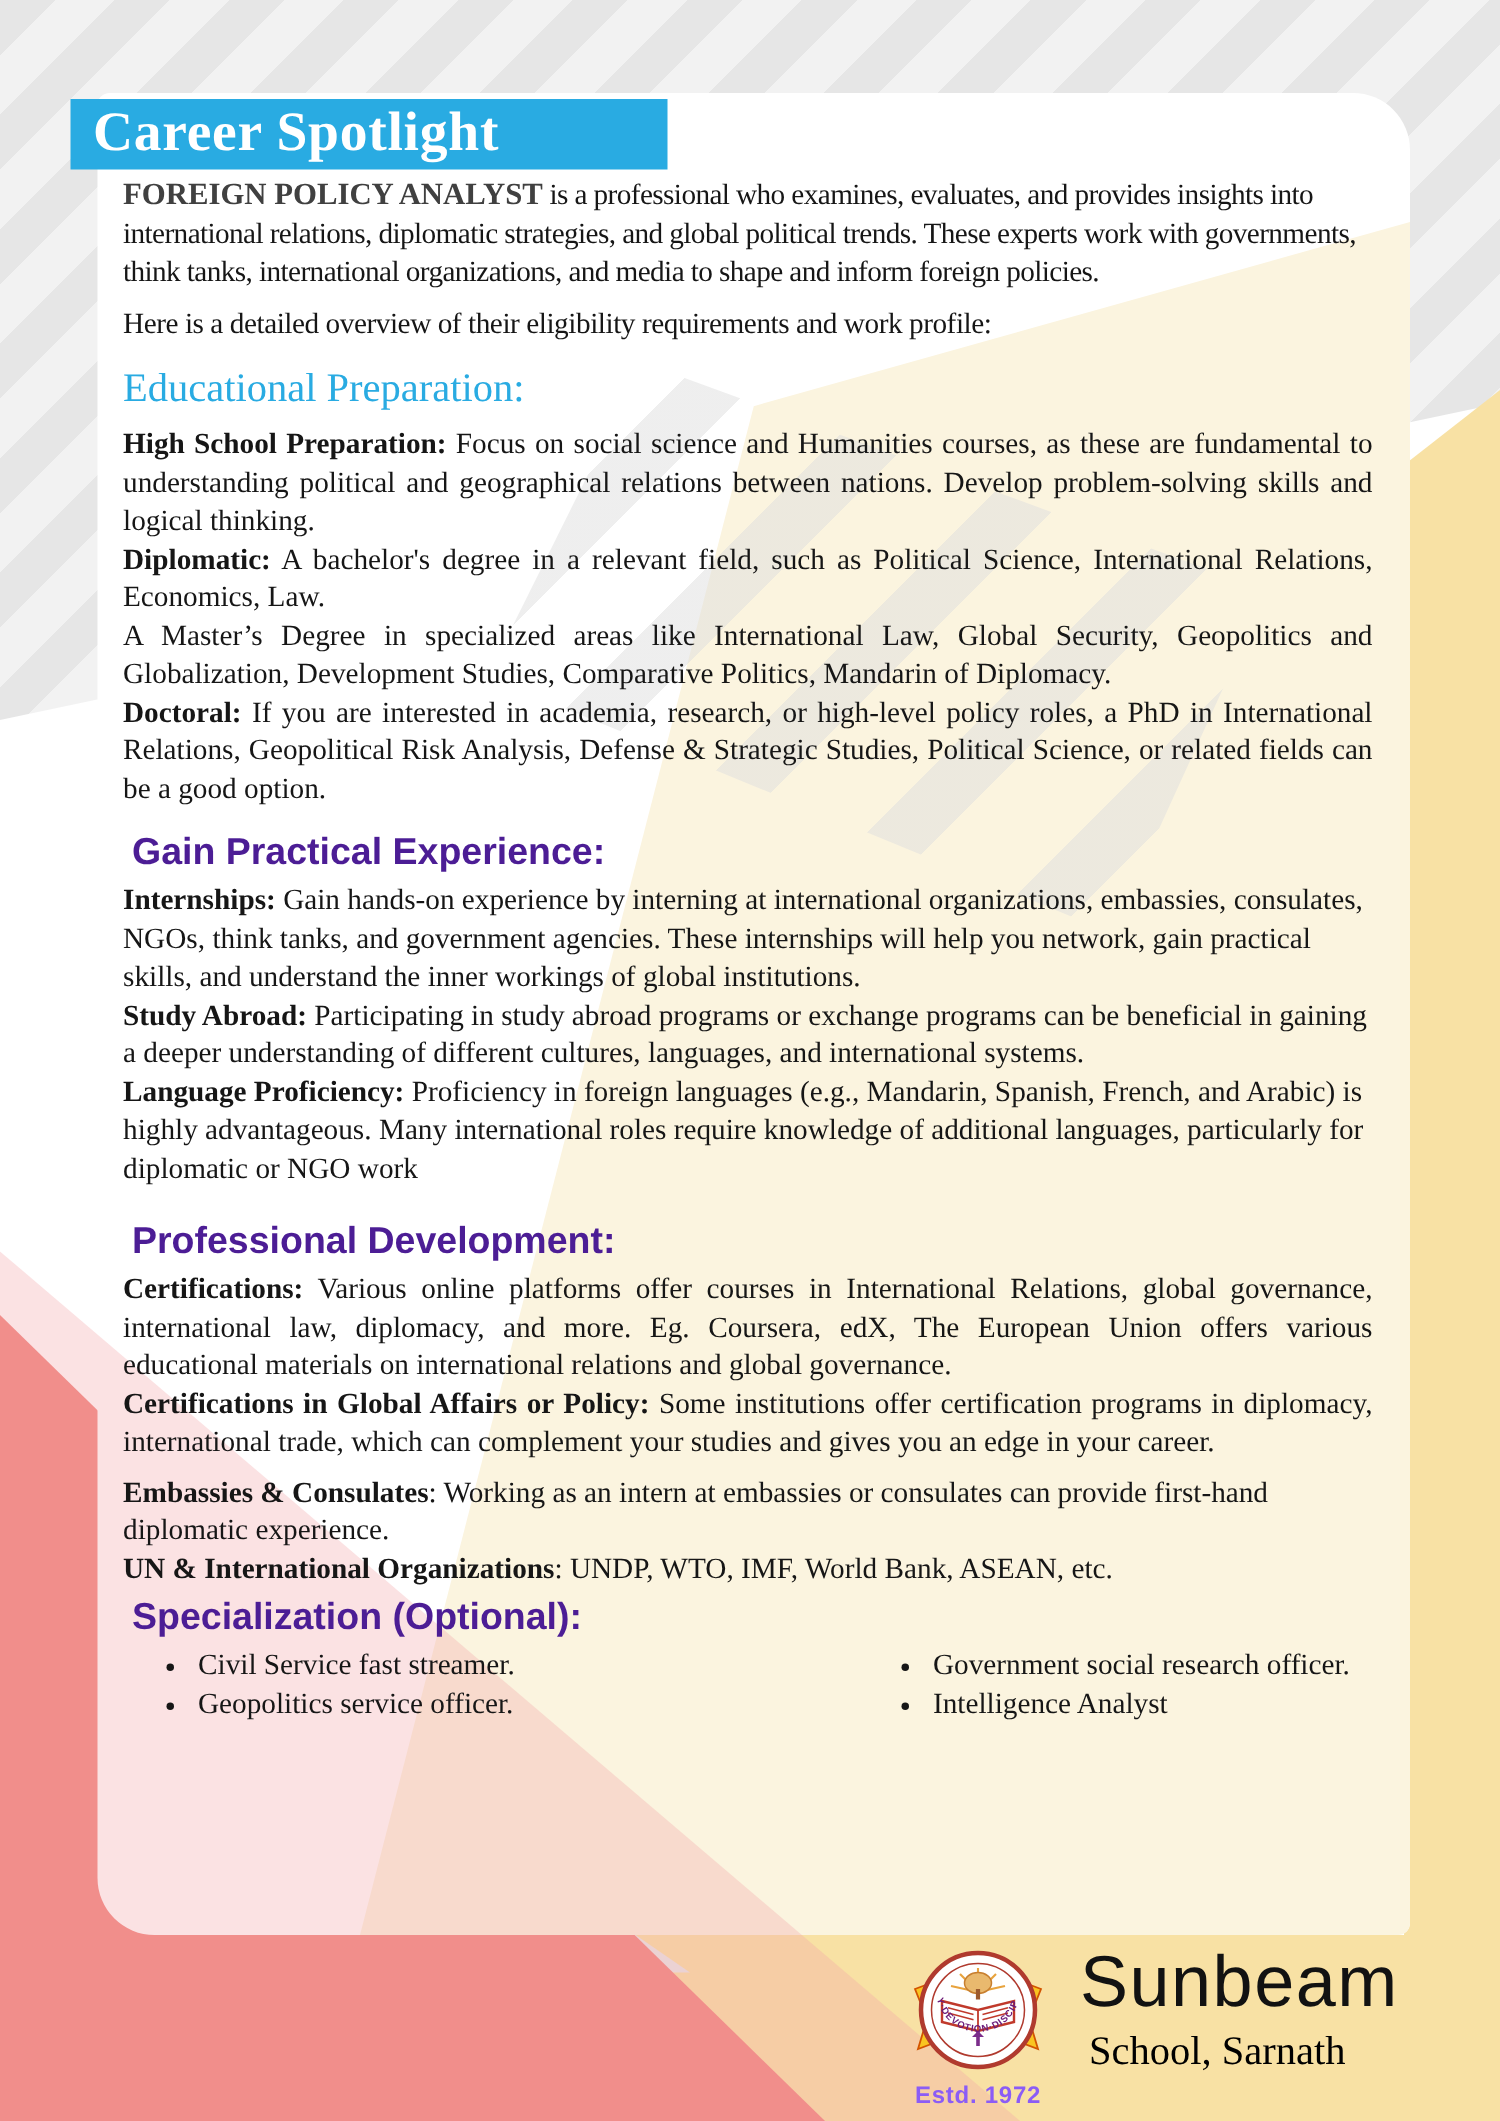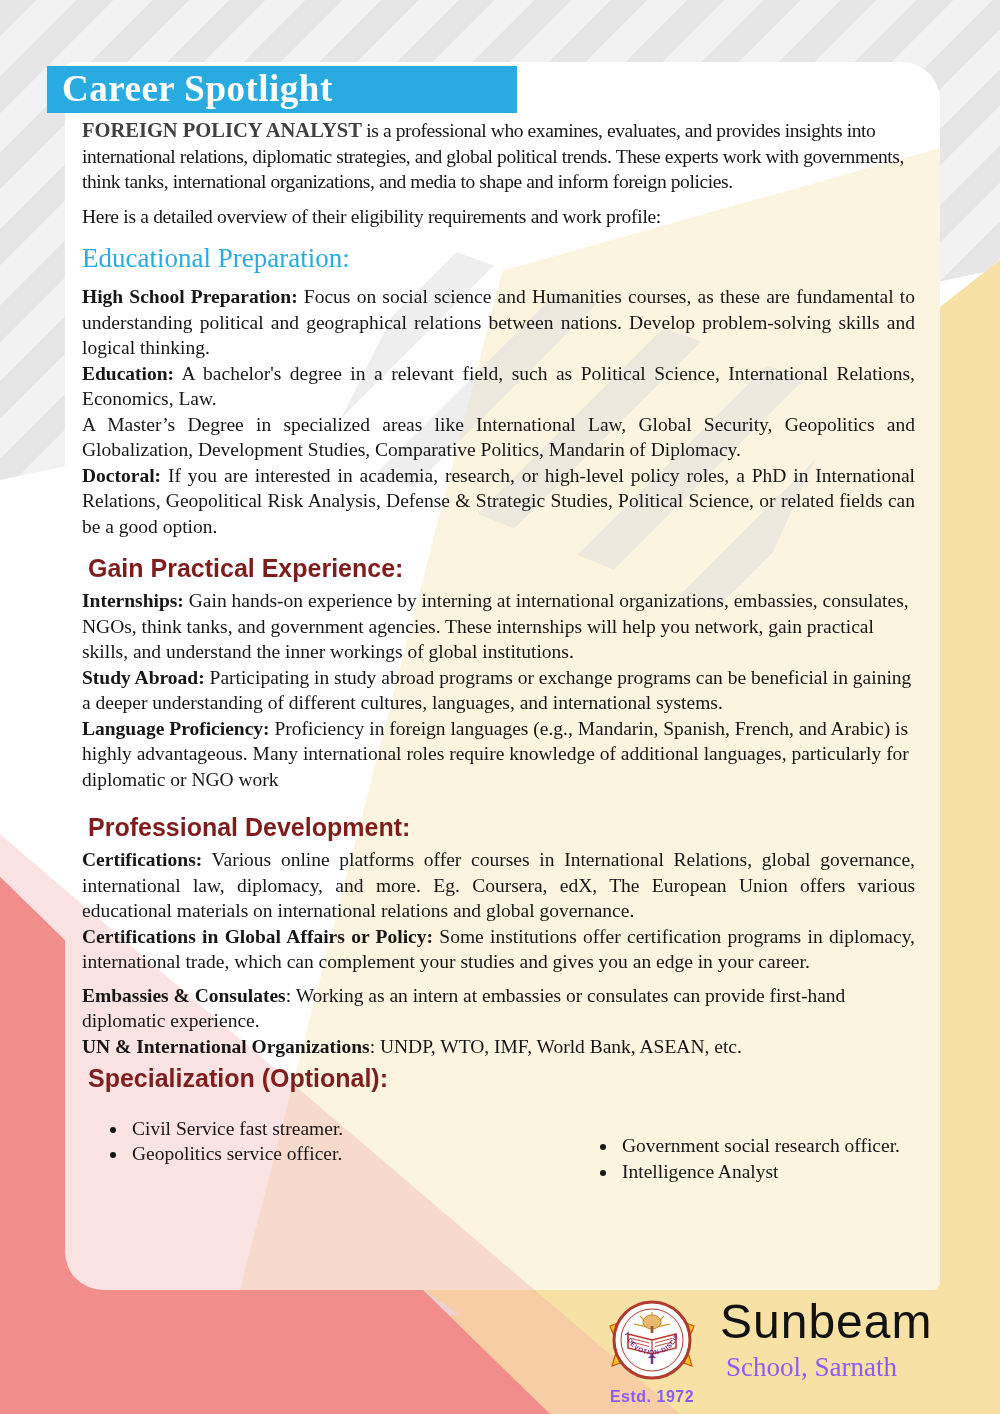--- a/index.html
+++ b/index.html
@@ -51,21 +51,21 @@
     clip-path:polygon(20% 0,100% 40%,80% 100%,0 55%);
   }
   .tri-pink{
     position:absolute;left:0;top:0;width:1000px;height:1414px;
     background:rgba(243,164,168,0.32);
     clip-path:polygon(0 59%,68% 100%,0 100%);
     pointer-events:none;
   }
   
   .title-bar{
-    position:absolute;left:47px;top:66px;width:470px;height:47px;
+    position:absolute;left:47px;top:66px;width:398px;height:47px;
     background:#29abe2;
   }
   .title-bar h1{
     margin:0;padding:0 0 0 15px;
     font-family:"Liberation Serif", serif;font-weight:bold;
     font-size:37px;line-height:46px;color:#ffffff;letter-spacing:0.5px;
   }
   
   .content{
     position:absolute;left:82px;top:118px;width:833px;
@@ -74,47 +74,47 @@
   .content p{margin:0;}
   .intro{letter-spacing:-0.4px;margin-bottom:9px !important;}
   .lead{color:#404040;font-weight:bold;font-size:20.5px;letter-spacing:0;}
   .overview{letter-spacing:-0.3px;margin-bottom:13px !important;}
   .h-serif{
     font-family:"Liberation Serif", serif;font-weight:normal;
     color:#29abe2;font-size:27px;line-height:32px;margin:0 0 10px 0;
   }
   .h-sans{
     font-family:"Liberation Sans", sans-serif;font-weight:bold;
-    color:#7f1d1d;font-size:25px;line-height:30px;margin:0 0 5px 6px;
+    color:#4c1d95;font-size:25px;line-height:30px;margin:0 0 5px 6px;
   }
   .just{text-align:justify;}
   .mt8{margin-top:8px !important;}
   .gap14{margin-top:14px;}
   .gap20{margin-top:20px;}
   .gap4{margin-top:4px;}
   .spec-cols{display:flex;margin-top:2px;align-items:center;}
   .spec-col1{width:490px;}
-  .spec-col2{flex:1;margin-top:35px;}
+  .spec-col2{flex:1;}
   .spec-cols ul{margin:0;padding-left:46px;}
   .spec-cols li{padding-left:4px;}
   
   .footer-logo{position:absolute;left:592px;top:1298px;width:120px;height:104px;text-align:center;}
   .estd{
     font-family:"Liberation Sans", sans-serif;font-weight:bold;
     font-size:16px;color:#8b5cf6;letter-spacing:0.5px;margin-top:-2px;
   }
   .school-name{
     position:absolute;left:720px;top:1296px;
     font-family:"Liberation Sans", sans-serif;font-weight:normal;
     font-size:48px;line-height:52px;color:#121212;letter-spacing:1px;
   }
   .school-subtitle{
     position:absolute;left:726px;top:1352px;
     font-family:"Liberation Serif", serif;
-    font-size:27px;line-height:30px;color:#8b5cf6;
+    font-size:27px;line-height:30px;color:#000000;
   }
 </style>
 </head>
 <body>
 
 <div class="stripes"></div>
 <div class="band-right"></div>
 <div class="band-bottom"></div>
 <div class="tri-gray"></div>
 <div class="tri-salmon"></div>
@@ -130,21 +130,21 @@
 </div>
 
 <div class="content">
 
   <p class="intro"><b class="lead">FOREIGN POLICY ANALYST</b><span> is a professional who examines, evaluates, and provides insights into international relations, diplomatic strategies, and global political trends. These experts work with governments, think tanks, international organizations, and media to shape and inform foreign policies.</span></p>
 
   <p class="overview">Here is a detailed overview of their eligibility requirements and work profile:</p>
 
   <h2 class="h-serif">Educational Preparation:</h2>
   <p class="just"><b>High School Preparation:</b><span> Focus on social science and Humanities courses, as these are fundamental to understanding political and geographical relations between nations. Develop problem-solving skills and logical thinking.</span></p>
-  <p class="just"><b>Education:</b><span> A bachelor's degree in a relevant field, such as Political Science, International Relations, Economics, Law.</span></p>
+  <p class="just"><b>Diplomatic:</b><span> A bachelor's degree in a relevant field, such as Political Science, International Relations, Economics, Law.</span></p>
   <p class="just"><b></b><span>A Master’s Degree in specialized areas like International Law, Global Security, Geopolitics and Globalization, Development Studies, Comparative Politics, Mandarin of Diplomacy.</span></p>
   <p class="just"><b>Doctoral:</b><span> If you are interested in academia, research, or high-level policy roles, a PhD in International Relations, Geopolitical Risk Analysis, Defense &amp; Strategic Studies, Political Science, or related fields can be a good option.</span></p>
 
   <h2 class="h-sans gap14">Gain Practical Experience:</h2>
   <p><b>Internships:</b><span> Gain hands-on experience by interning at international organizations, embassies, consulates, NGOs, think tanks, and government agencies. These internships will help you network, gain practical skills, and understand the inner workings of global institutions.</span></p>
   <p><b>Study Abroad:</b><span> Participating in study abroad programs or exchange programs can be beneficial in gaining a deeper understanding of different cultures, languages, and international systems.</span></p>
   <p><b>Language Proficiency:</b><span> Proficiency in foreign languages (e.g., Mandarin, Spanish, French, and Arabic) is highly advantageous. Many international roles require knowledge of additional languages, particularly for diplomatic or NGO work</span></p>
 
   <h2 class="h-sans gap20">Professional Development:</h2>
   <p class="just"><b>Certifications:</b><span> Various online platforms offer courses in International Relations, global governance, international law, diplomacy, and more. Eg. Coursera, edX, The European Union offers various educational materials on international relations and global governance.</span></p>

